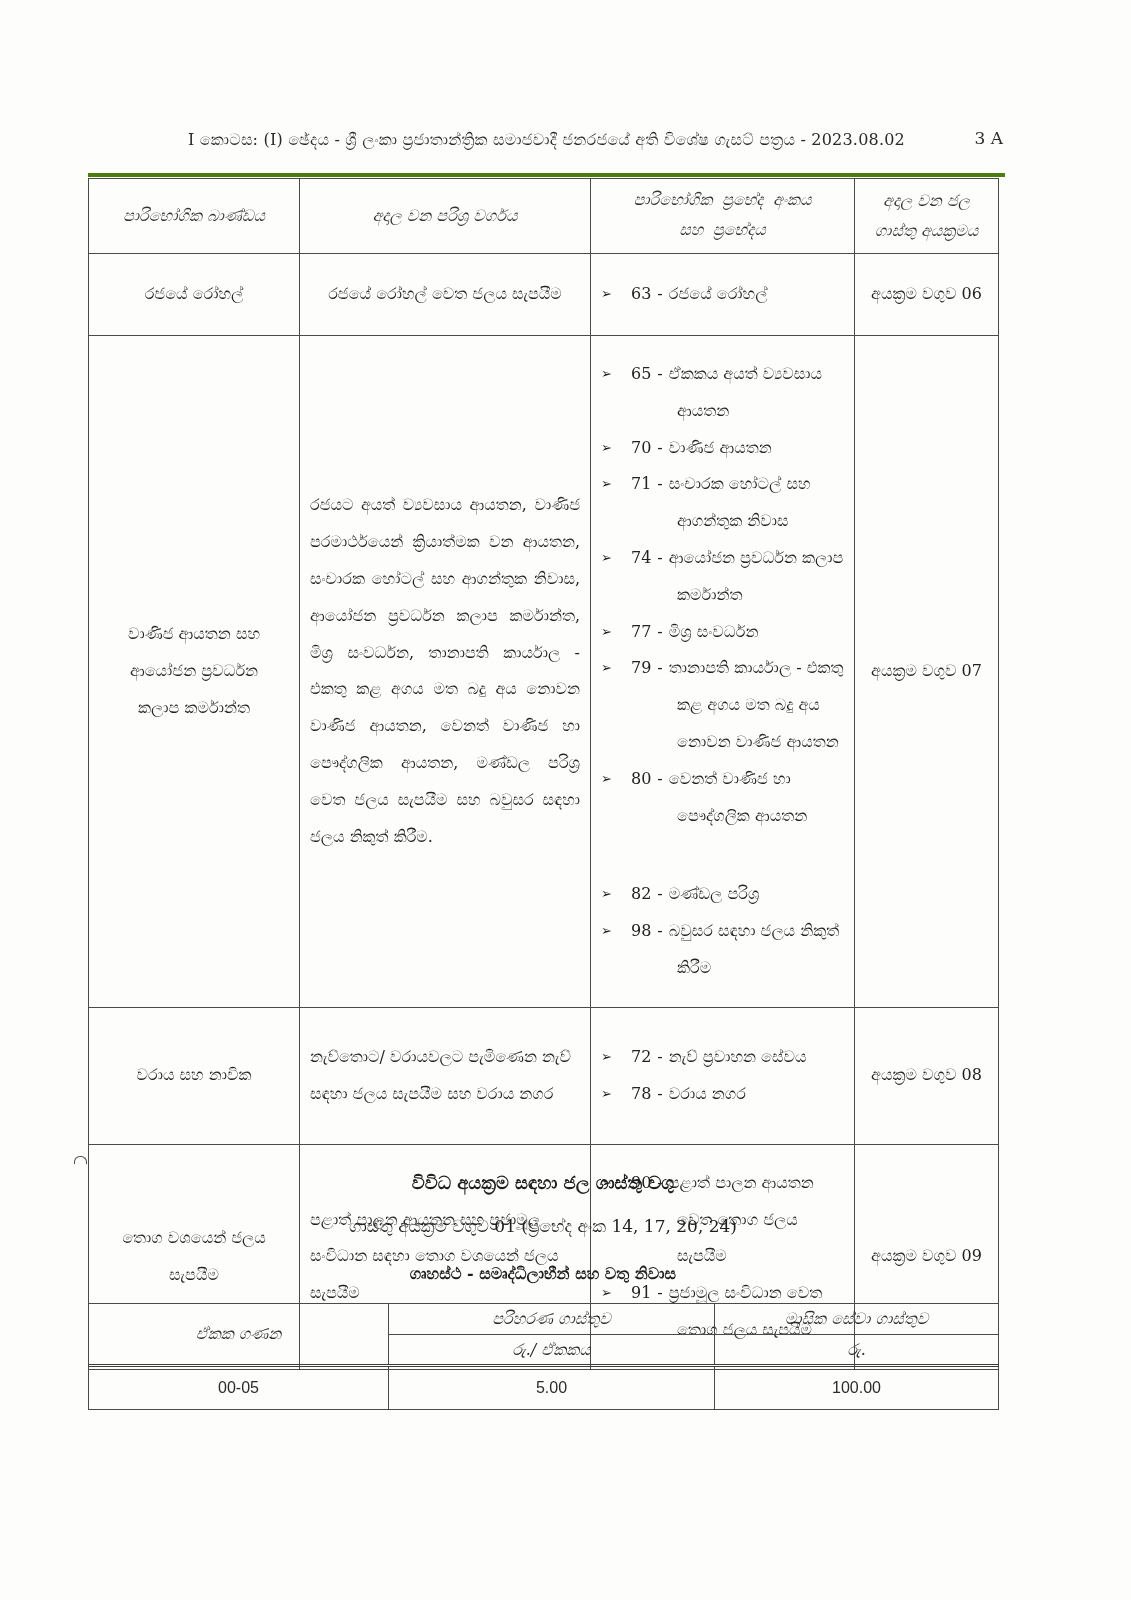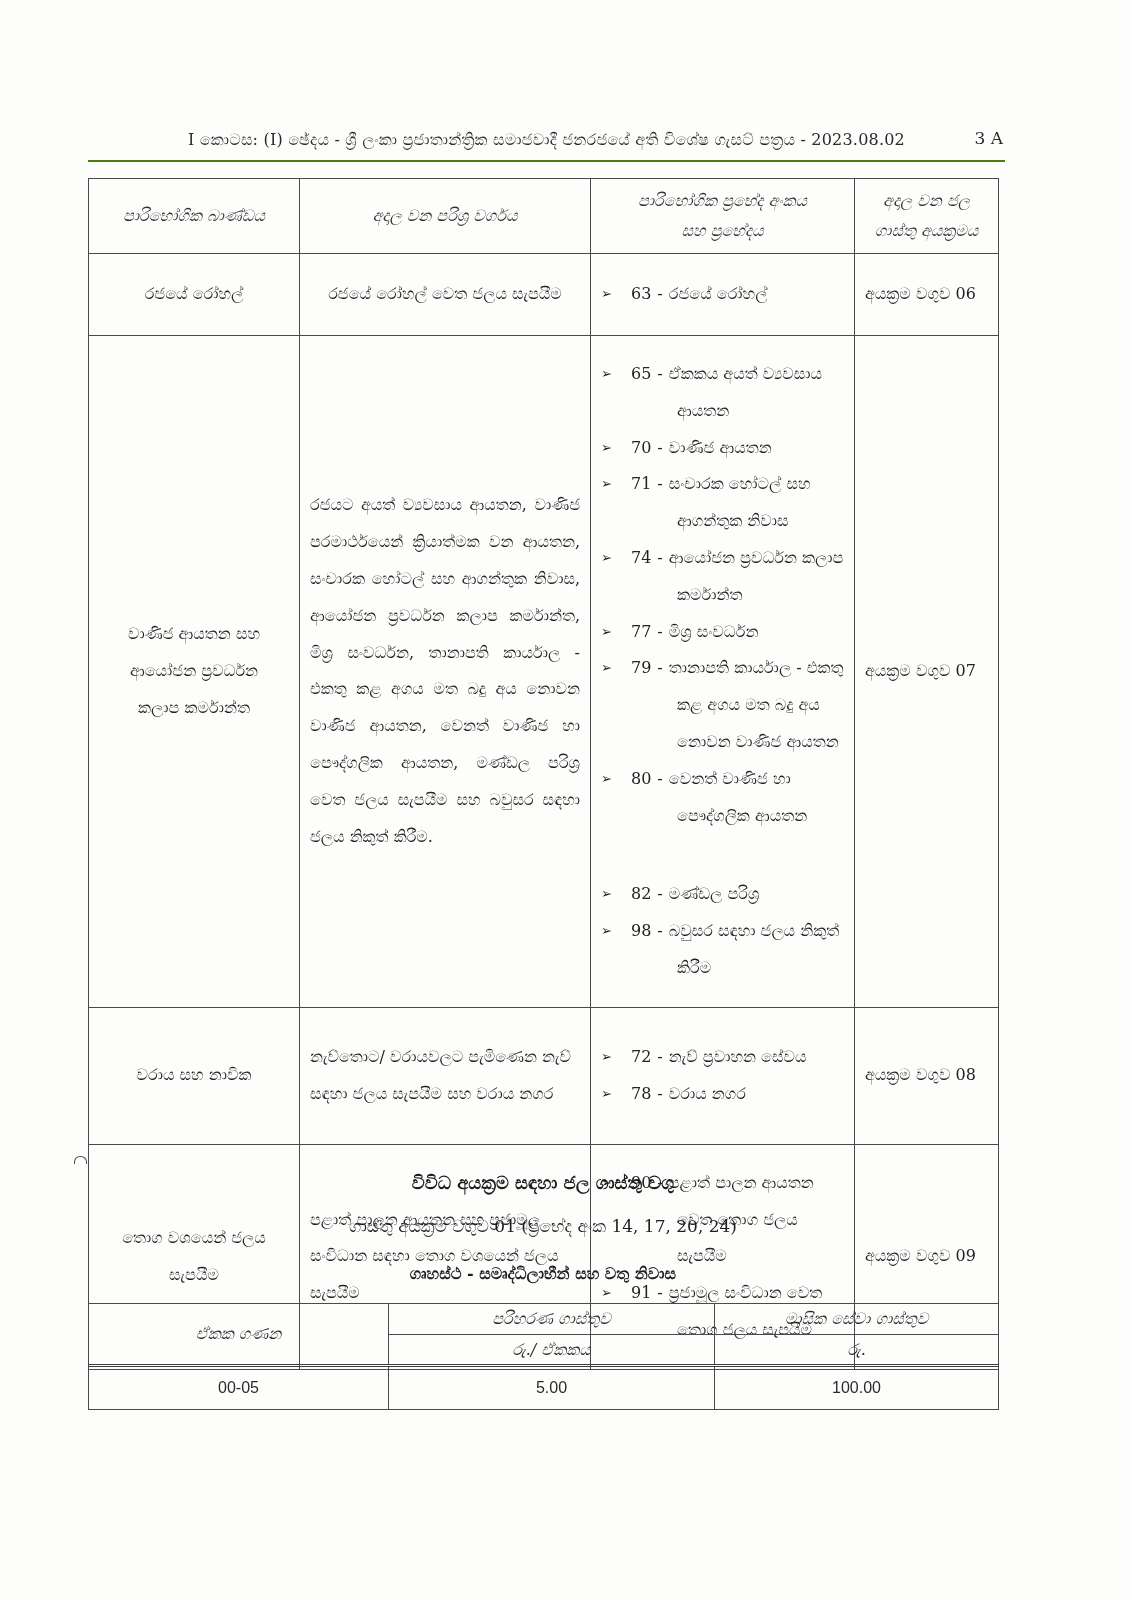--- a/index.html
+++ b/index.html
@@ -7,22 +7,22 @@
     position:relative;
     width:1131px;height:1600px;
     background:#fdfdfc;
     font-family:"DejaVu Serif","Liberation Serif",serif;
     color:#222;
     overflow:hidden;
   }
   
   .doc-header{
     position:absolute;top:130px;left:88px;width:917px;
-    border-bottom:2px solid #4d7c0f;
-    padding-bottom:11px;
+    border-bottom:4px solid #4d7c0f;
+    padding-bottom:24px;
   }
   .doc-header-title{
     display:block;text-align:center;
     font-size:16px;letter-spacing:.2px;color:#2a2a2a;
     padding:0 60px;
   }
   .doc-page-number{
     position:absolute;right:2px;top:-2px;
     font-size:17px;color:#2a2a2a;
   }
@@ -42,21 +42,21 @@
   }
   .consumer-table th{
     font-style:italic;font-weight:normal;
     text-align:center;line-height:1.9;
     color:#333;
   }
   .col-category{text-align:center;}
   .col-premises{text-align:left;padding:10px 18px;}
   .premises-center{text-align:center;}
   .premises-justify{text-align:justify;}
-  .col-tariff{white-space:nowrap;}
+  .col-tariff{text-align:center;white-space:nowrap;}
   .col-codes{vertical-align:middle;padding:6px 4px 6px 10px;}
   .codes-top{vertical-align:top;padding-top:8px;}
   .code-list{list-style:none;margin:0;padding:0;}
   .code-item{display:flex;align-items:flex-start;margin:0;}
   .bullet{
     flex:0 0 30px;
     font-size:13px;line-height:2.7;
     color:#1d1d1d;
     font-family:"DejaVu Sans","Liberation Sans",sans-serif;
   }
@@ -116,21 +116,21 @@
     <colgroup>
       <col style="width:211px">
         <col style="width:291px">
         <col style="width:264px">
         <col style="width:144px">
     </colgroup>
     <tbody>
         <tr style="height:75px;">
       <th>පාරිභෝගික බාණ්ඩය</th>
       <th>අදාල වන පරිශ්‍ර වර්ගය</th>
-      <th style="padding:0 34px;">පාරිභෝගික ප්‍රභේද අංකය සහ ප්‍රභේදය</th>
+      <th style="padding:0 34px;font-family:Liberation Mono, monospace;">පාරිභෝගික ප්‍රභේද අංකය සහ ප්‍රභේදය</th>
       <th style="padding:0 14px;">අදාල වන ජල ගාස්තු අයක්‍රමය</th>
     </tr>
 
     <tr style="height:82px;">
       <td class="col-category">රජයේ රෝහල්</td>
       <td class="col-premises premises-center">රජයේ රෝහල් වෙත ජලය සැපයීම</td>
       <td class="col-codes">
         <ul class="code-list">
           <li class="code-item">
             <span class="bullet">➢</span>

